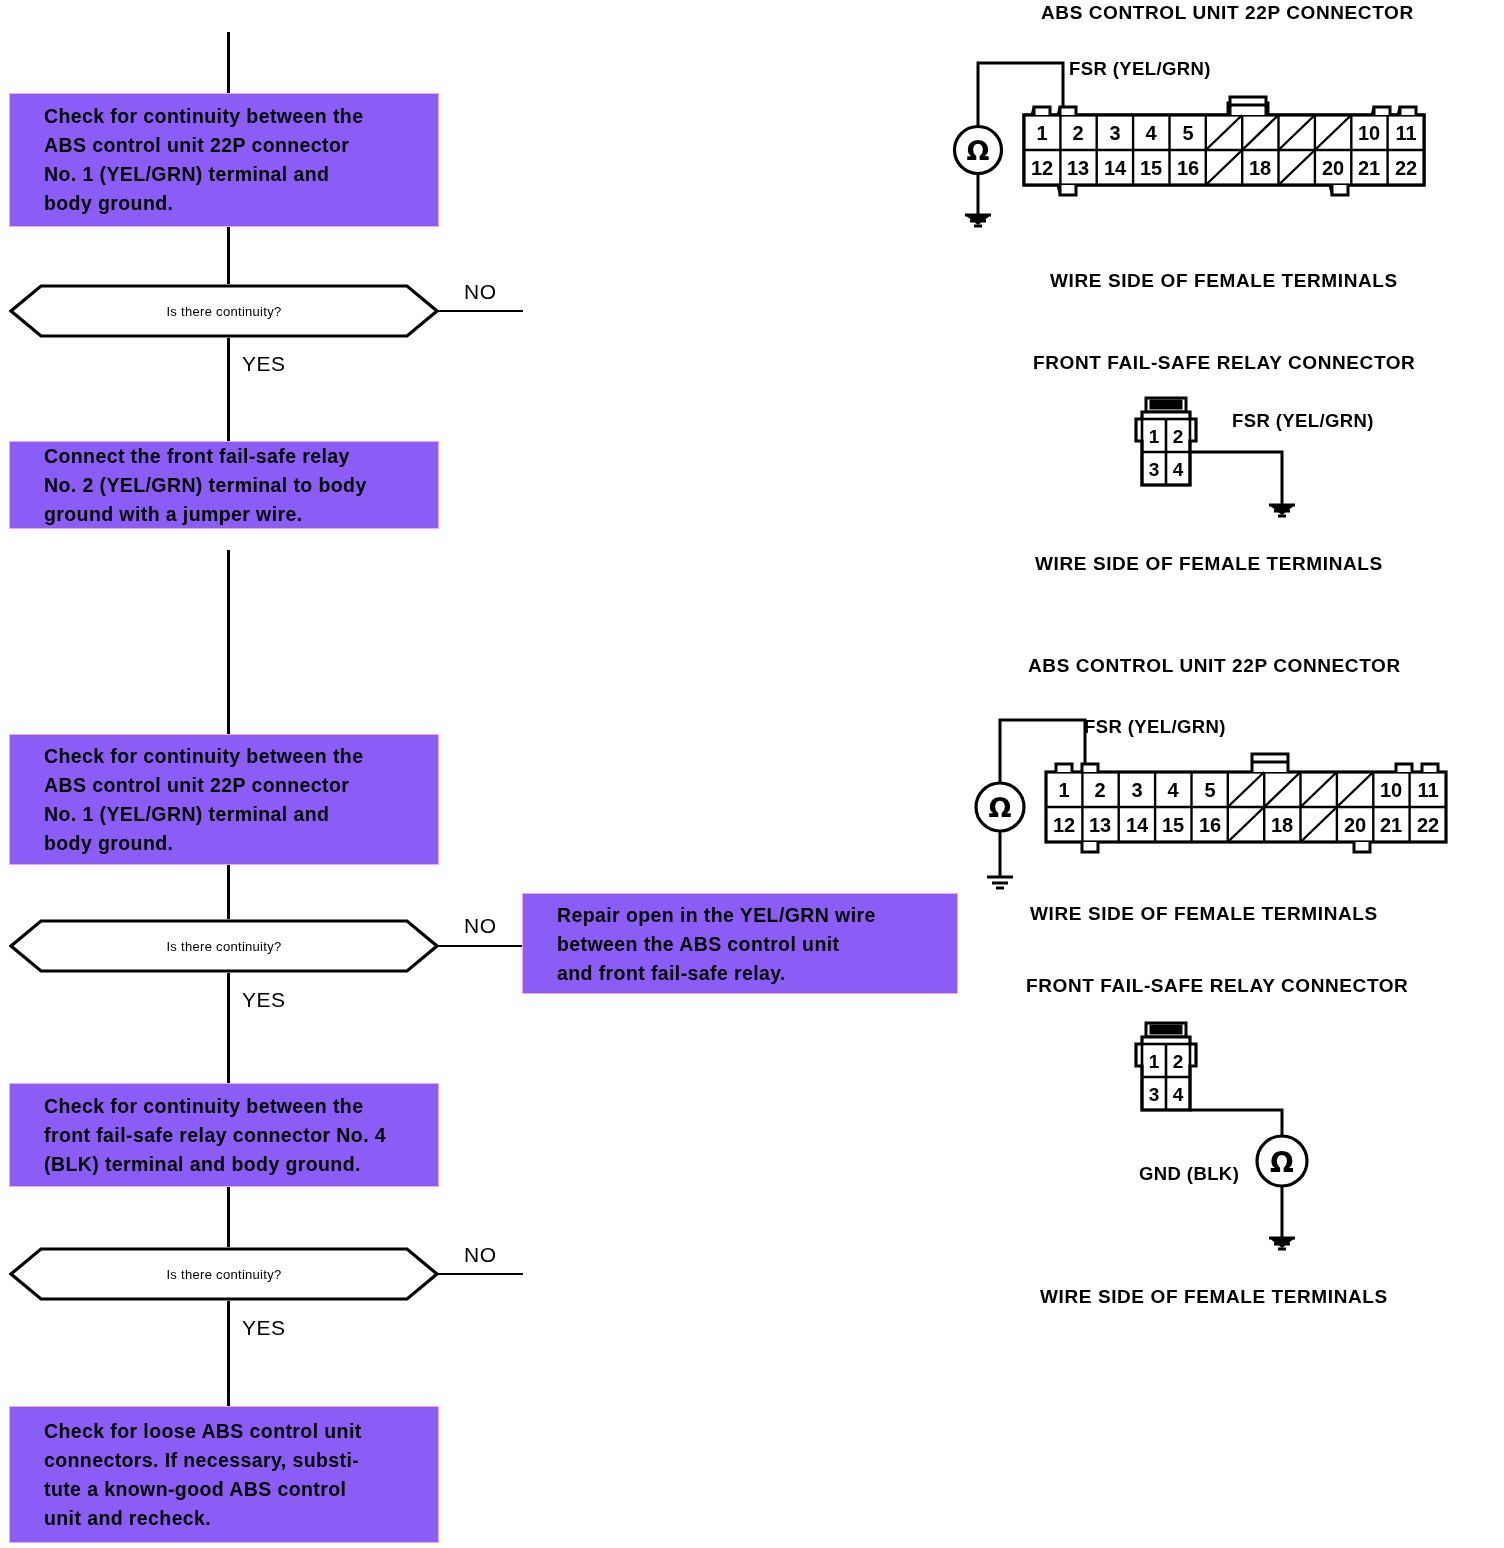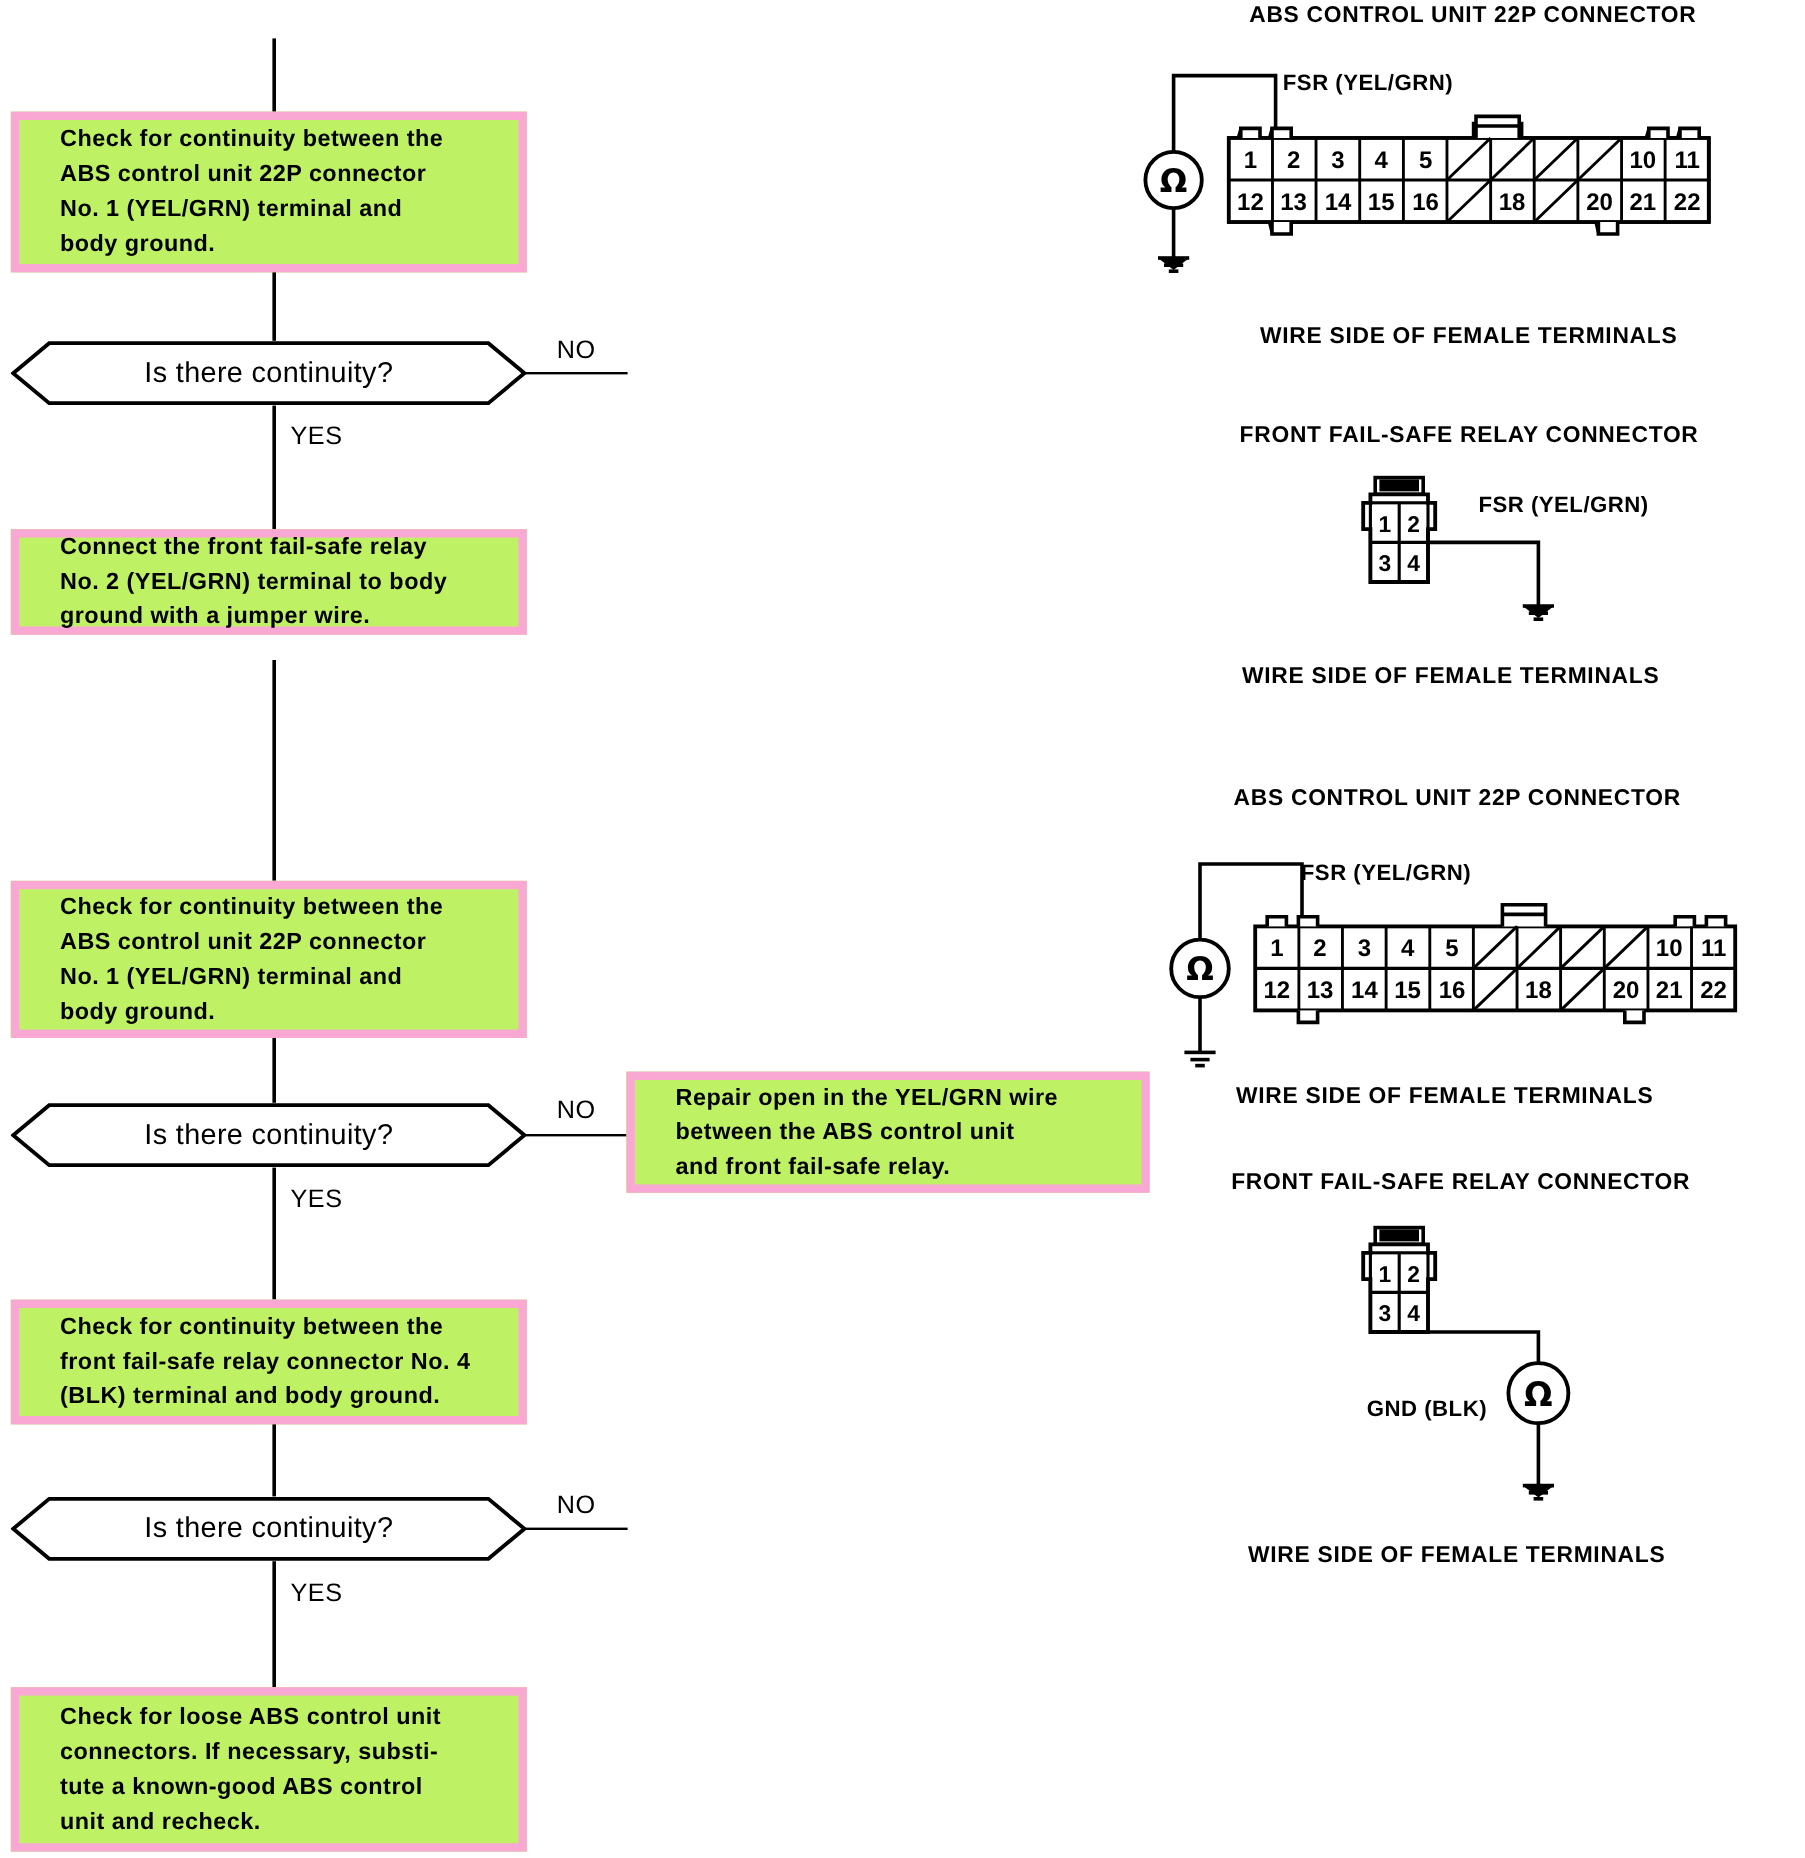--- a/index.html
+++ b/index.html
@@ -5,35 +5,35 @@
   html,body{margin:0;padding:0;background:#ffffff;}
   body{
     width:1504px;height:1548px;position:relative;overflow:hidden;
     font-family:"Liberation Sans","DejaVu Sans",sans-serif;
     color:#000;
   }
   .stage{position:absolute;left:0;top:0;width:1504px;height:1548px;}
 
   
   .proc{
-    position:absolute;border:7px solid #f9a8d4;background:#bef264;
+    position:absolute;border:1px solid #f9a8d4;background:#8b5cf6;
     box-sizing:border-box;
   }
   .proc .txt{
     position:absolute;left:34px;top:50%;transform:translateY(-50%);
     right:14px;
     font-size:19.5px;line-height:29px;font-weight:600;
     letter-spacing:0.4px;
     white-space:pre-line;
   }
   .dec{position:absolute;}
   .dec svg{display:block;}
   .dec .txt{
     position:absolute;left:0;right:0;top:50%;transform:translateY(-50%);
-    text-align:center;font-size:24px;font-weight:500;letter-spacing:.3px;
+    text-align:center;font-size:13px;font-weight:500;letter-spacing:.3px;
   }
   .lbl{position:absolute;font-size:21px;font-weight:400;letter-spacing:.5px;}
   .vline{position:absolute;background:#000;width:3px;}
   .hline{position:absolute;background:#000;height:2px;}
 
   
   .cap{
     position:absolute;font-size:19px;font-weight:bold;letter-spacing:.6px;
     white-space:nowrap;
   }

